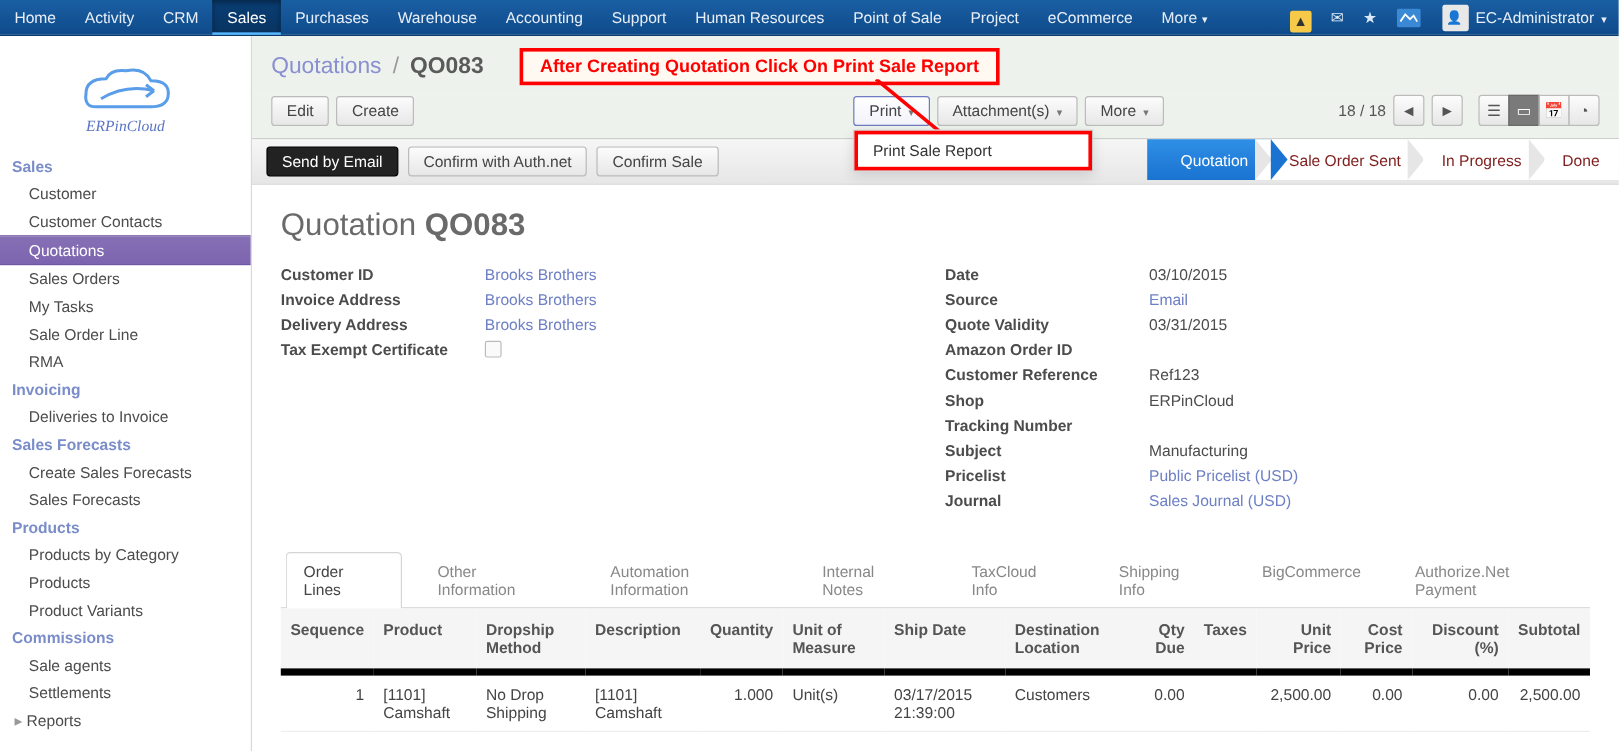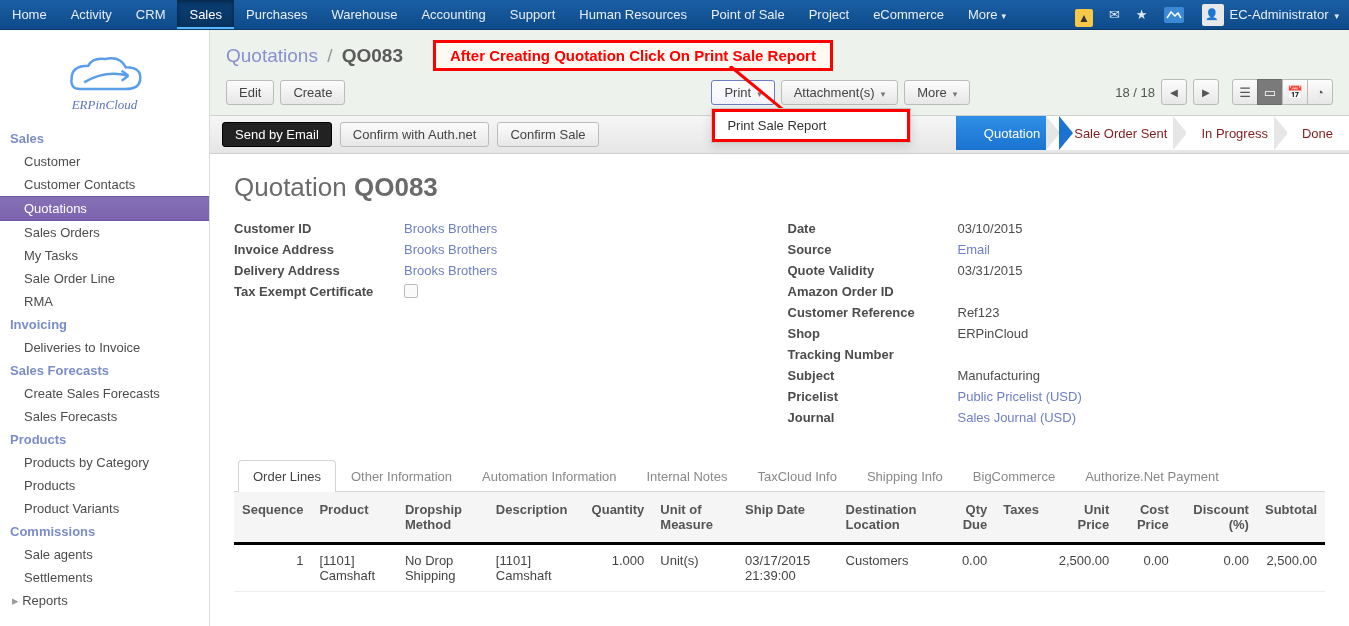--- a/index.html
+++ b/index.html
@@ -77,27 +77,27 @@
   .h1 .bold { font-weight:bold; }
   .cols { display:flex; gap:16px; }
   .col { flex:1; }
   .fld { display:flex; margin-bottom:6px; }
   .fld .lbl { width:170px; font-weight:bold; color:#4c4c4c; }
   .fld .val { color:#4c4c4c; }
   .fld .val.link { color:#6d7fc5; cursor:pointer; }
   .chk { width:14px; height:14px; border:1px solid #bbb; border-radius:2px; display:inline-block; background:#fafafa; }
 
   
-  .tabs { margin-top:28px; border-bottom:1px solid #d5d5d5; display:flex; gap:0; padding-left:4px;}
+  .tabs { margin-top:28px; border-bottom:1px solid #d5d5d5; display:flex; gap:15px; padding-left:4px;}
   .tab { padding:8px 14px; color:#888; cursor:pointer; border:1px solid transparent; border-bottom:none; border-radius:4px 4px 0 0; position:relative; top:1px;}
   .tab.active { background:#fff; border-color:#d5d5d5; color:#444; font-weight:normal;}
   
   
   .tbl { width:100%; border-collapse:collapse; margin-top:0; }
-  .tbl th { background:#f5f5f5; text-align:left; padding:10px 8px; font-weight:bold; color:#555; border-bottom:3px solid #000000; vertical-align:top;margin-left:32px;}
+  .tbl th { background:#f5f5f5; text-align:left; padding:10px 8px; font-weight:bold; color:#555; border-bottom:6px solid #000000; vertical-align:top;margin-left:32px;}
   .tbl th.num, .tbl td.num { text-align:right; }
   .tbl td { padding:8px 8px; border-bottom:1px solid #eee; vertical-align:top; color:#444;}
 
   
   .arrow-overlay { position:absolute; pointer-events:none; z-index:15; }
   
   .caret-sym::after { content:"▾"; font-size:9px; }
 </style>
 </head>
 <body>

